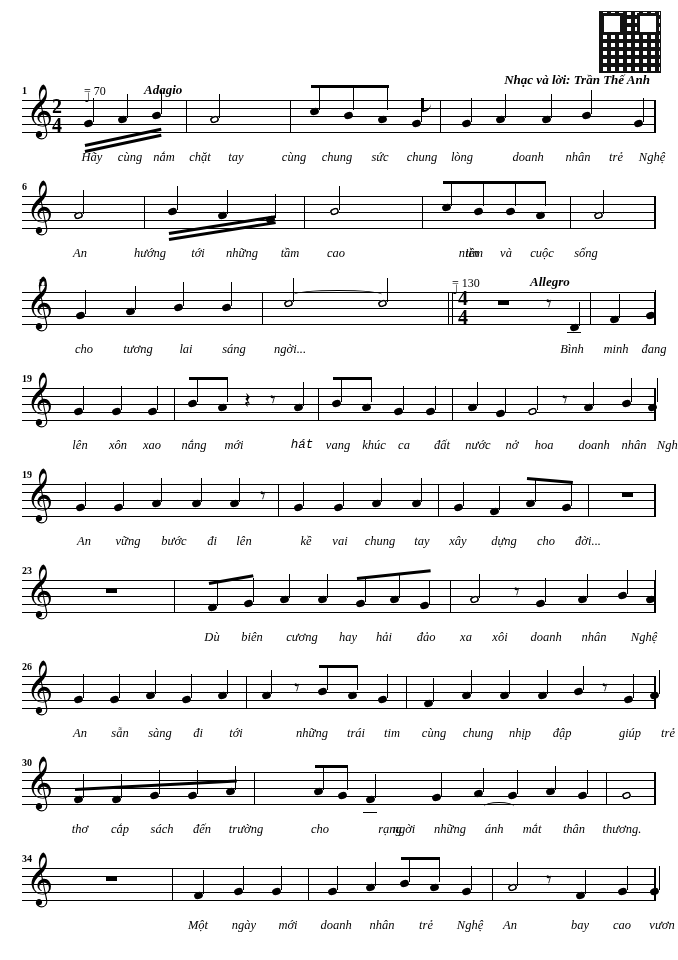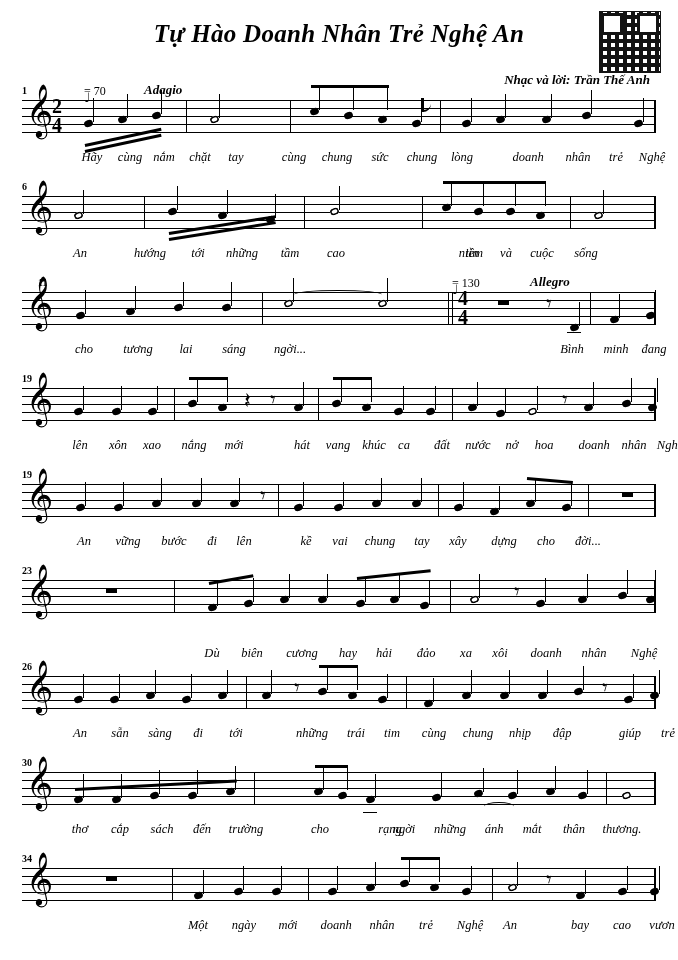--- a/index.html
+++ b/index.html
@@ -239,21 +239,20 @@
     color: #111;
   }
 </style>
 </head>
 <body>
 
 <div class="sheet">
 
   <div class="qr"></div>
 
-  <div class="title">Tự Hào Doanh Nhân Trẻ Nghệ An</div>
   <div class="composer">Nhạc và lời: Trần Thế Anh</div>
 
   <div class="system" style="top:100px;">
     <div class="measure-num" style="left:0px;">1</div>
     <div class="tempo" style="left:62px; top:-16px;">
       <span class="note">♩</span> <span>= 70</span>
     </div>
     <div class="expr" style="left:122px; top:-18px;">Adagio</div>
 
     <div class="staff">
@@ -503,21 +502,21 @@
         <div class="stem" style="left:635px; top:-10px;"></div>
       <div class="barline thick" style="left:632px;"></div>
     </div>
 
     <div class="lyrics" style="top:50px;">
       <span style="left:58px;">lên</span>
       <span style="left:96px;">xôn</span>
       <span style="left:130px;">xao</span>
       <span style="left:172px;">nắng</span>
       <span style="left:212px;">mới</span>
-      <span style="left:280px;">hát</span>
+      <span style="left:280px;font-family:Liberation Mono, monospace;">hát</span>
       <span style="left:316px;">vang</span>
       <span style="left:352px;">khúc</span>
       <span style="left:382px;">ca</span>
       <span style="left:420px;">đất</span>
       <span style="left:456px;">nước</span>
       <span style="left:490px;">nở</span>
       <span style="left:522px;">hoa</span>
       <span style="left:572px;">doanh</span>
       <span style="left:612px;">nhân</span>
       <span style="left:648px;">Nghệ</span>
@@ -627,21 +626,21 @@
         <div class="stem" style="left:523px; top:-2px;"></div>
       <div class="nh" style="left:556px; top:16px;"></div>
         <div class="stem" style="left:565px; top:-6px;"></div>
       <div class="nh" style="left:596px; top:12px;"></div>
         <div class="stem" style="left:605px; top:-10px;"></div>
       <div class="nh" style="left:624px; top:16px;"></div>
         <div class="stem" style="left:633px; top:-10px;"></div>
       <div class="barline thick" style="left:632px;"></div>
     </div>
 
-    <div class="lyrics" style="top:66px;text-decoration:underline;">
+    <div class="lyrics" style="top:50px;text-decoration:underline;">
       <span style="left:190px;">Dù</span>
       <span style="left:230px;">biên</span>
       <span style="left:280px;">cương</span>
       <span style="left:326px;">hay</span>
       <span style="left:362px;">hải</span>
       <span style="left:404px;">đảo</span>
       <span style="left:444px;">xa</span>
       <span style="left:478px;">xôi</span>
       <span style="left:524px;">doanh</span>
       <span style="left:572px;">nhân</span>

